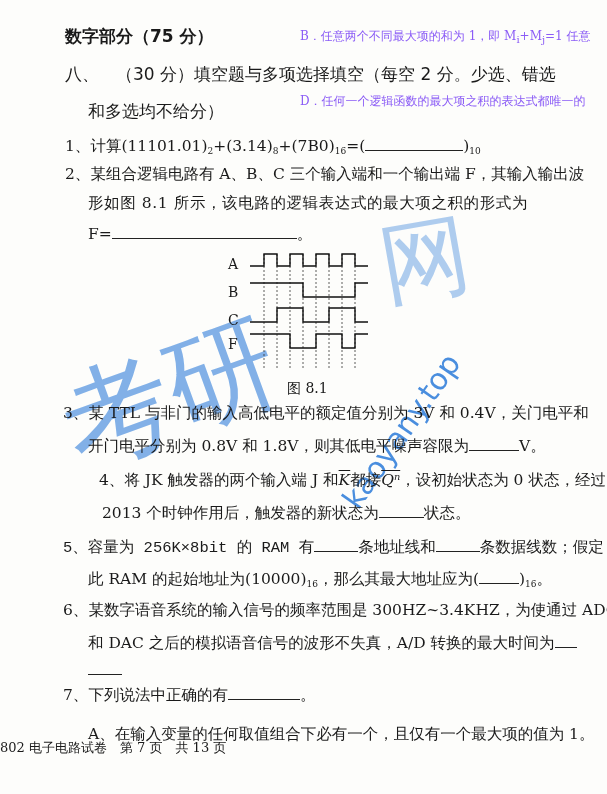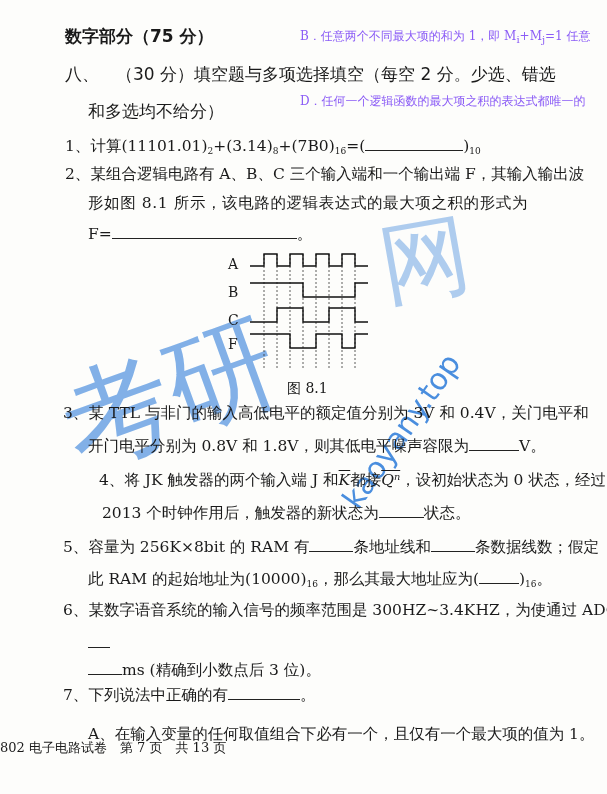--- a/index.html
+++ b/index.html
@@ -82,35 +82,35 @@
   <span>开门电平分别为 0.8V 和 1.8V，则其低电平噪声容限为</span><span class="blank" style="width:50px;"></span><span>V。</span>
 </div>
 
 <div class="line" style="left:63px;top:470px;margin-left:36px;">
   <span>4、</span><span>将 JK 触发器的两个输入端 J 和</span><span class="overline">K</span><span>都接</span><span class="overline">Qⁿ</span><span>，设初始状态为 0 状态，经过</span>
 </div>
 <div class="line" style="left:76px;top:501px;margin-left:26px;">
   <span>2013 个时钟作用后，触发器的新状态为</span><span class="blank" style="width:45px;"></span><span>状态。</span>
 </div>
 
-<div class="line" style="left:63px;top:535px;">
+<div class="line" style="left:63px;top:535px;font-family:Liberation Mono, monospace;">
   <span>5、</span><span>容量为 256K×8bit 的 RAM 有</span><span class="blank" style="width:44px;"></span><span>条地址线和</span><span class="blank" style="width:44px;"></span><span>条数据线数；假定</span>
 </div>
 <div class="line" style="left:88px;top:567px;">
   <span>此 RAM 的起始地址为(10000)</span><span class="sub">16</span><span>，那么其最大地址应为(</span><span class="blank" style="width:40px;"></span><span>)</span><span class="sub">16</span><span>。</span>
 </div>
 
 <div class="line" style="left:63px;top:600px;">
   <span>6、</span><span>某数字语音系统的输入信号的频率范围是 300HZ~3.4KHZ，为使通过 ADC</span>
 </div>
 <div class="line" style="left:88px;top:631px;">
-  <span class="blank" style="width:22px;"></span>
+  <span>和 DAC 之后的模拟语音信号的波形不失真，A/D 转换的最大时间为</span><span class="blank" style="width:22px;"></span>
 </div>
 <div class="line" style="left:88px;top:658px;">
-  <span class="blank" style="width:34px;"></span><span>ms (精确到小数点后 3 位)。</span>
+  <span class="blank" style="width:34px;"></span>
 </div>
 
 <div class="line" style="left:63px;top:683px;">
   <span>7、</span><span>下列说法中正确的有</span><span class="blank" style="width:72px;"></span><span>。</span>
 </div>
 <div class="line" style="left:88px;top:724px;">A、在输入变量的任何取值组合下必有一个，且仅有一个最大项的值为 1。</div>
 
 <div class="footer">802 电子电路试卷　第 7 页　共 13 页</div>
 
 </body></html>

